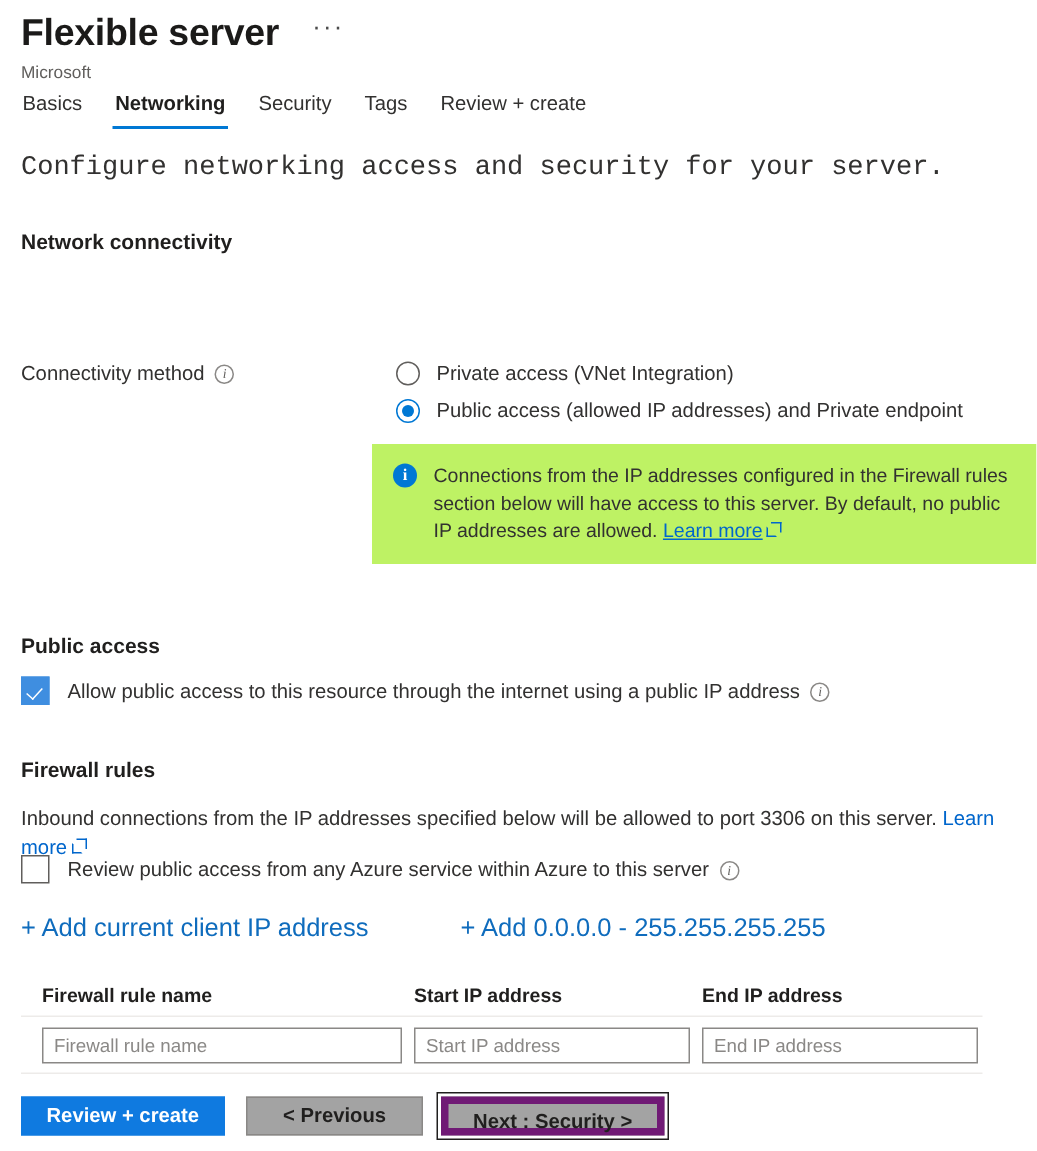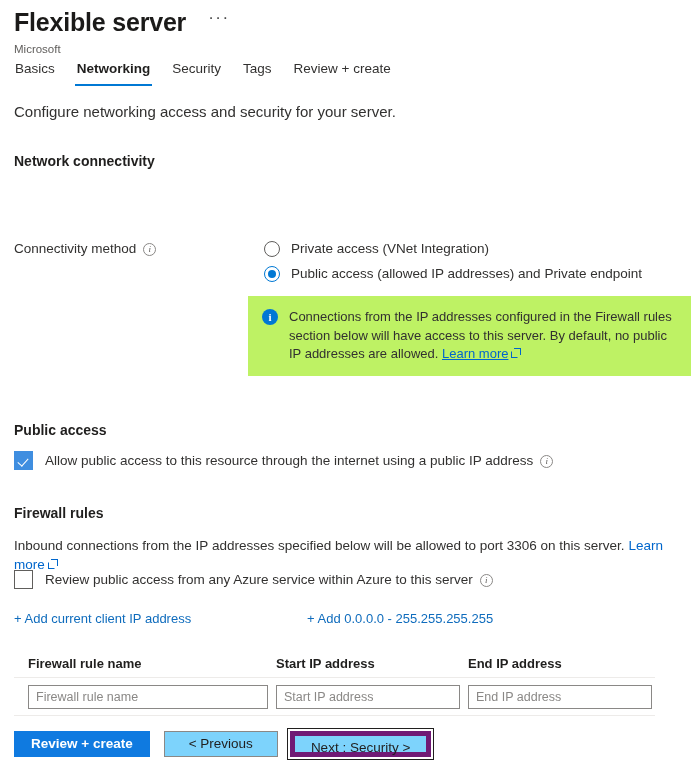--- a/index.html
+++ b/index.html
@@ -91,23 +91,24 @@
     height: 2.5px;
     background: #0078d4;
   }
   .tab:first-child.active::after { left: 0; }
 
   
   .intro {
     position: absolute;
     left: 14px;
     top: 103px;
-    font-size: 15px;
-    color: #323130;
-    line-height: 18px;
+    font-size: 18px;
+    color: #323130;
+    line-height: 18px;
+    font-family: Liberation Mono, monospace;
   }
   .section-head {
     position: absolute;
     left: 14px;
     font-size: 14px;
     font-weight: 600;
     color: #201f1e;
     line-height: 19px;
   }
   .body-text {
@@ -312,21 +313,21 @@
     line-height: 18px;
     display: flex;
     align-items: center;
     gap: 7px;
     white-space: nowrap;
   }
 
   
   .add-link {
     position: absolute;
-    font-size: 13px;
+    font-size: 17px;
     color: #0f6cbd;
     cursor: pointer;
     line-height: 18px;
     white-space: nowrap;
   }
 
   
   .fw-table {
     position: absolute;
     left: 14px;
@@ -384,26 +385,27 @@
     top: 731px;
     display: flex;
     align-items: center;
   }
   .btn {
     font-family: "Liberation Sans", sans-serif;
     font-size: 13.5px;
     height: 26px;
     box-sizing: border-box;
     border: 1px solid #8a8886;
-    background: #7dd3fc;
+    background: #a3a3a3;
     color: #201f1e;
     cursor: pointer;
     padding: 0 14px;
     line-height: 24px;
     white-space: nowrap;
+    font-weight: bold;
   }
   .btn-primary {
     background: #0f7ae0;
     border-color: #0f7ae0;
     color: #ffffff;
     font-weight: 600;
     padding: 0 16px;
   }
   .btn-prev { margin-left: 14px; padding: 0 24px; }
   .btn-next {

